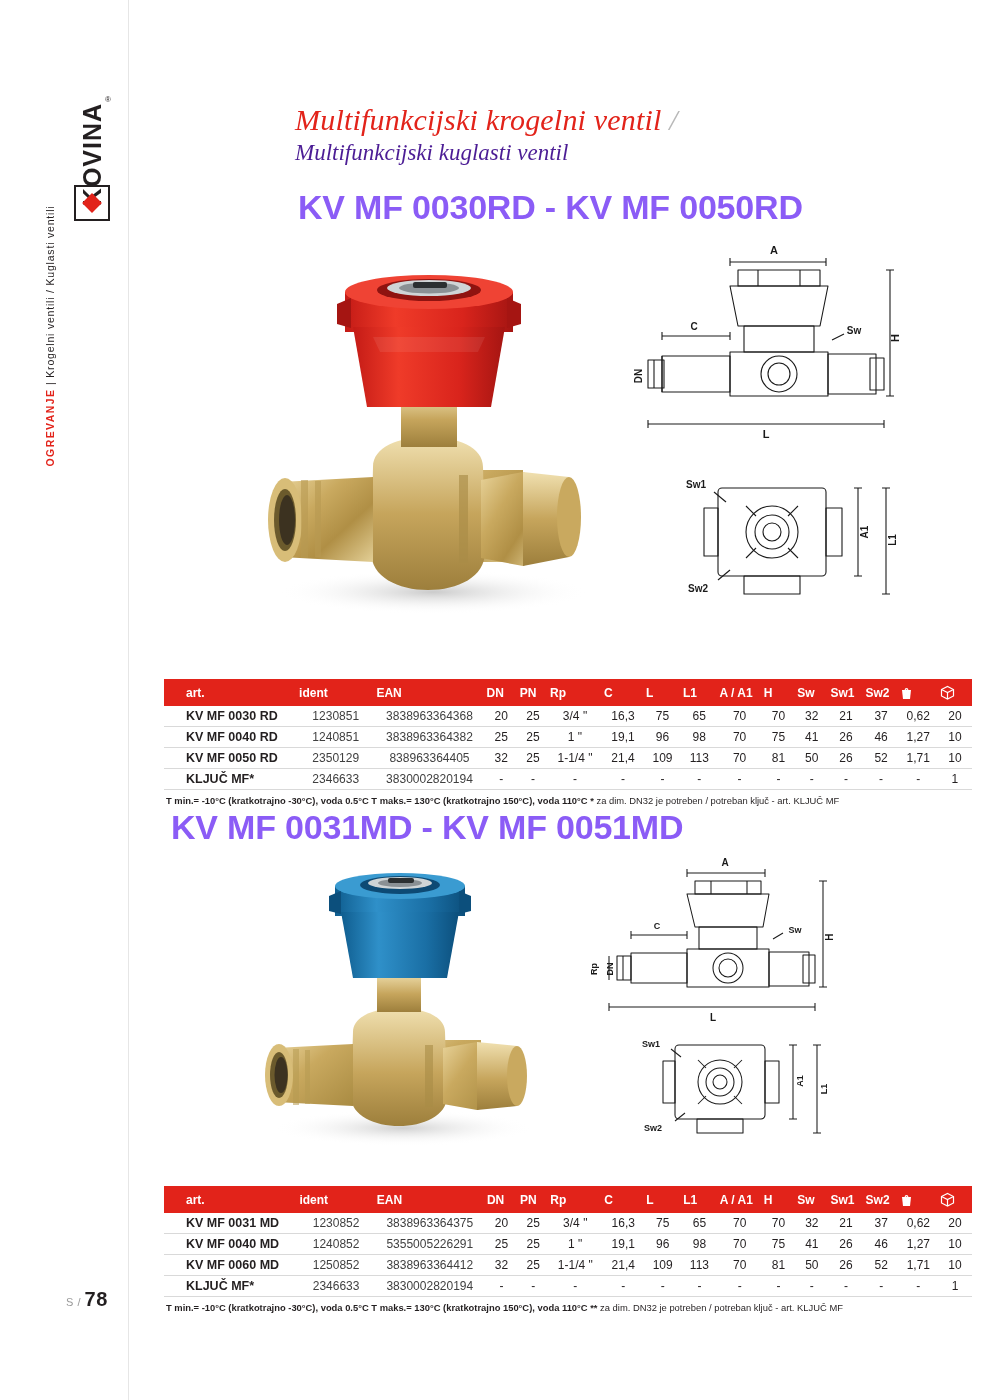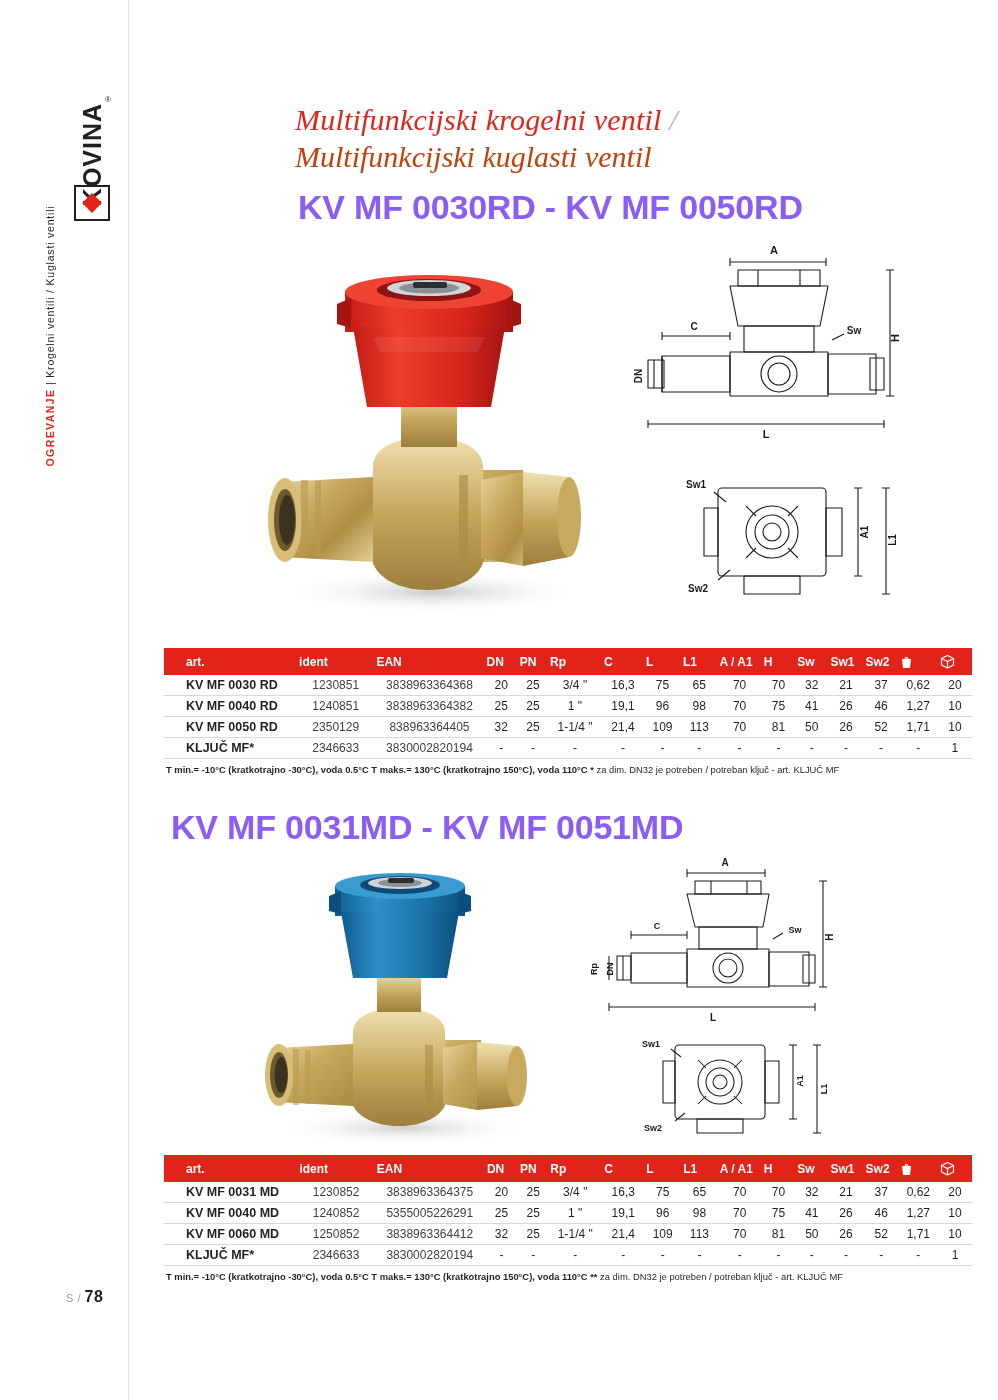--- a/index.html
+++ b/index.html
@@ -63,40 +63,40 @@
     text-align:center;
     color:#231f20;
     white-space:nowrap;
   }
   .rail-text .red{color:#e2231a;font-weight:bold;letter-spacing:1.4px;}
   .pagenum{
     position:absolute;left:66px;top:1288px;
     font-size:11px;color:#9a9a9a;
     letter-spacing:0.5px;
   }
-  .pagenum b{color:#231f20;font-size:16px;}
+  .pagenum b{color:#231f20;font-size:20px;}
 
   
   .content{position:absolute;left:128px;top:0;width:870px;height:1400px;}
 
   .title-it{
     position:absolute;left:167px;top:103px;
     font-family:"Liberation Serif", serif;
     font-style:italic;
     font-size:30px;
     color:#e2231a;
     letter-spacing:0.2px;
   }
   .title-it .slash{color:#b8b8b8;font-weight:normal;}
   .title-it2{
     position:absolute;left:167px;top:140px;
     font-family:"Liberation Serif", serif;
     font-style:italic;
-    font-size:30px;
-    color:#c2410c;
+    font-size:23px;
+    color:#4c1d95;
   }
 
   .h-model{
     position:absolute;
     font-weight:bold;
     font-size:34px;
     letter-spacing:-0.2px;
     color:#8b5cf6;
     text-align:center;
   }
@@ -110,21 +110,21 @@
 
   
   .drawing{position:absolute;}
   .dwg-1{left:490px;top:240px;width:290px;height:390px;}
   .dwg-2{left:455px;top:855px;width:260px;height:280px;}
 
   
   .table-wrap{position:absolute;left:36px;width:808px;}
   .tw-1{top:648px;}
   .tw-2{top:1155px;}
-  table{border-collapse:collapse;width:100%;font-size:11.5px;}
+  table{border-collapse:collapse;width:100%;font-size:11.5px;margin-top:31px;}
   thead th{
     background:#e2231a;color:#ffffff;
     font-weight:bold;
     font-size:12px;
     height:27px;
     padding:0 2px;
     text-align:left;
     vertical-align:middle;
   }
   thead th.l{text-align:left;padding-left:22px;}

